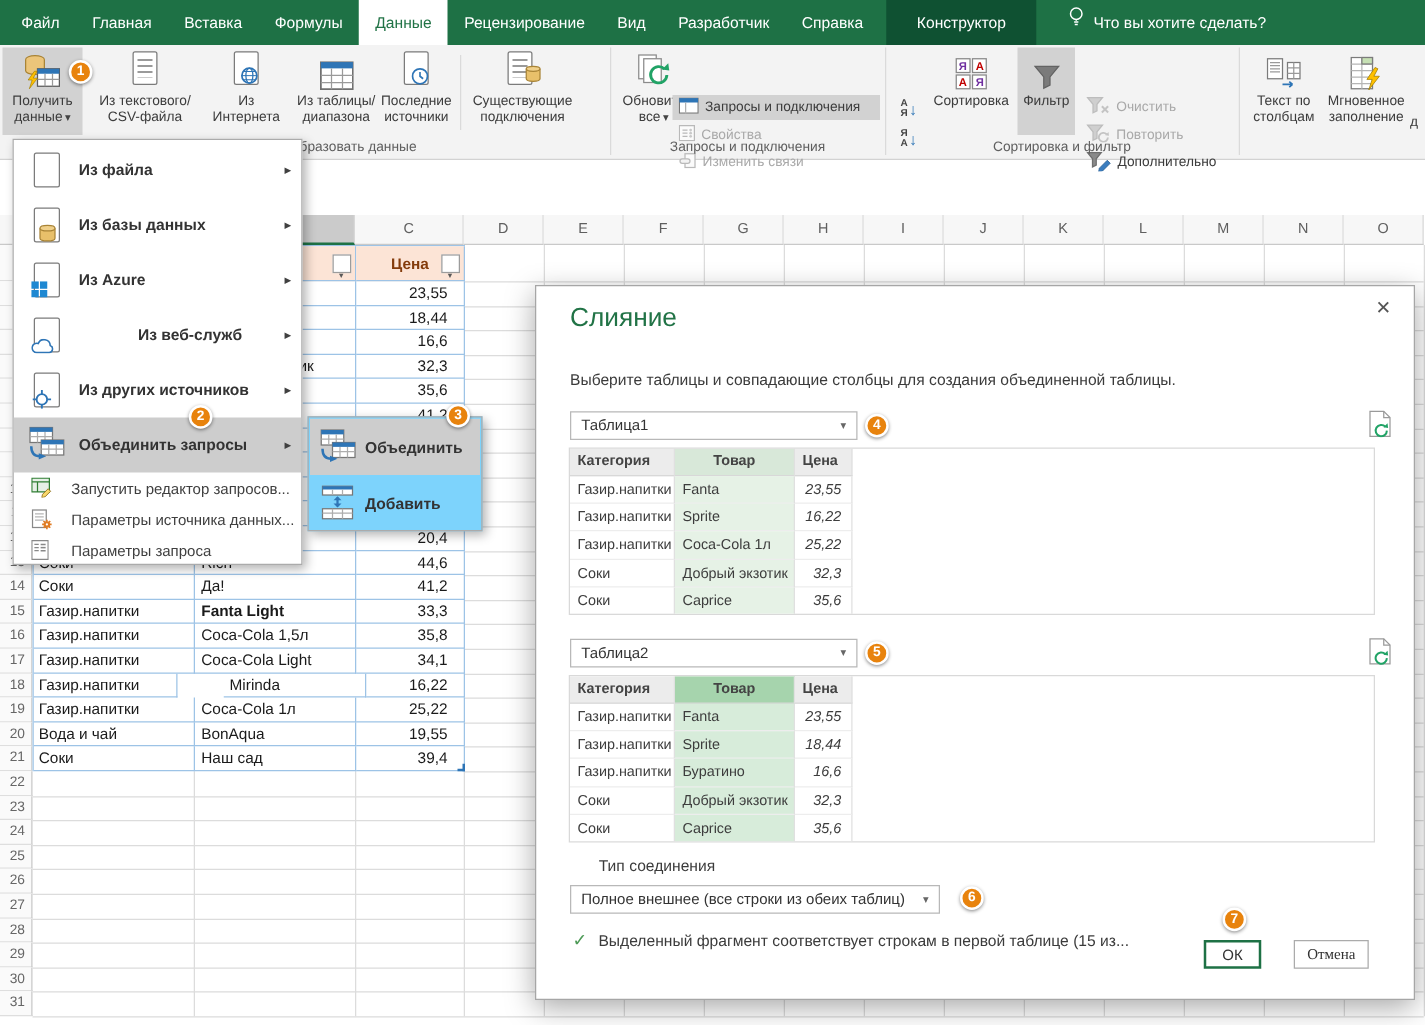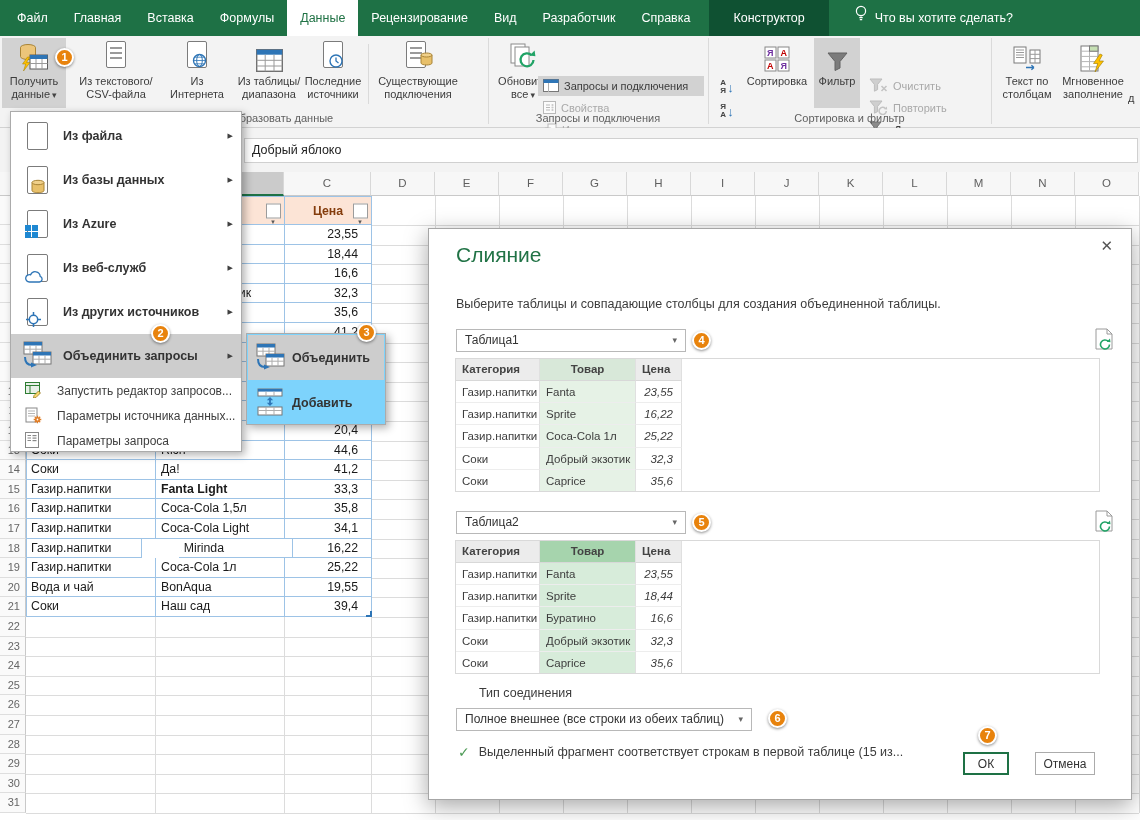--- a/index.html
+++ b/index.html
@@ -82,21 +82,21 @@
   .pvr{display:flex;}
   .pvc{border-right:1px solid #e0e0e0;border-bottom:1px solid #ededed;font-size:11.5px;color:#3d3d3d;
        padding-left:6px;overflow:hidden;white-space:nowrap;line-height:21px;}
   .pvh{background:#ececec;font-weight:700;color:#444;border-bottom:1px solid #d8d8d8;}
   .djoinlab{position:absolute;left:27px;top:457px;margin-left:23px;}
   .dstatus{position:absolute;left:29px;top:515px;display:flex;gap:9px;align-items:center;}
   .dcheck{color:#4e9b57;font-weight:700;font-size:14px;}
   .dok{position:absolute;left:534px;top:523px;width:46px;height:23px;border:2px solid #1e7145;background:#fff;
        font-size:12px;color:#333;font-family:inherit;padding:0;}
   .dcancel{position:absolute;left:606px;top:523px;width:60px;height:23px;border:1px solid #ababab;background:#fff;
-       font-size:12px;color:#333;font-family:Liberation Sans, sans-serif;padding:0;}
+       font-size:12px;color:#333;font-family:Liberation Serif, serif;padding:0;}
   
   .badge{position:absolute;width:19px;height:19px;border-radius:50%;background:#e8830d;border:2px solid #fff;
          box-shadow:0 1px 3px rgba(0,0,0,.45);color:#fff;font-size:11px;font-weight:700;text-align:center;
          line-height:15px;z-index:40;}
 </style>
 </head>
 <body>
 
 <div id="app">
 
@@ -316,23 +316,20 @@
       <div class="rlab"><span>Мгновенное</span><br><span>заполнение</span></div>
     </div>
 
     <div class="trunc">д</div>
 
     <div class="glabel" style="left:0;width:488px">Получить и преобразовать данные</div>
     <div class="glabel" style="left:488px;width:220px">Запросы и подключения</div>
     <div class="glabel" style="left:708px;width:283px">Сортировка и фильтр</div>
   </div>
 
-  <div class="fxrow">
-    <div class="fxinput">Добрый яблоко</div>
-  </div>
 
   <div id="sheet">
       <div class="ch" style="left: 0px; width: 26px;"></div>
       <div class="ch" style="left: 26px; width: 129px;">A</div>
       <div class="ch sel" style="left: 155px; width: 129px;">B</div>
       <div class="ch" style="left: 284px; width: 87px;">C</div>
       <div class="ch" style="left: 371px; width: 64px;">D</div>
       <div class="ch" style="left: 435px; width: 64px;">E</div>
       <div class="ch" style="left: 499px; width: 64px;">F</div>
       <div class="ch" style="left: 563px; width: 64px;">G</div>
@@ -663,21 +660,21 @@
           <span class="ov" style="left:2px;top:16px"><svg width="13" height="13">
               <rect width="6" height="6" fill="#1e88d2"></rect>
               <rect x="7" width="6" height="6" fill="#1e88d2"></rect>
               <rect y="7" width="6" height="6" fill="#1e88d2"></rect>
               <rect x="7" y="7" width="6" height="6" fill="#1e88d2"></rect>
             </svg></span>
         </span>
         <span class="mlab">Из Azure</span>
         <span class="marr">▶</span>
       </div>
-      <div class="mi" style="top: 134px; height: 44px;">
+      <div class="mi" style="top: 134px; height: 44px; justify-content: center;">
         <span class="micon">
           <span class="db" style="left:4px;top:1px;width:21px;height:28px"></span>
           <span class="ov" style="left:2px;top:18px"><svg width="18" height="12">
               <path d="M4.5 11A3.7 3.7 0 1 1 5.6 3.8a5 5 0 0 1 9.6 1.6A2.9 2.9 0 0 1 14.4 11z" fill="#fff" stroke="#2e75b6" stroke-width="1.3"></path>
             </svg></span>
         </span>
         <span class="mlab">Из веб-служб</span>
         <span class="marr">▶</span>
       </div>
       <div class="mi" style="top: 178px; height: 44px;">

